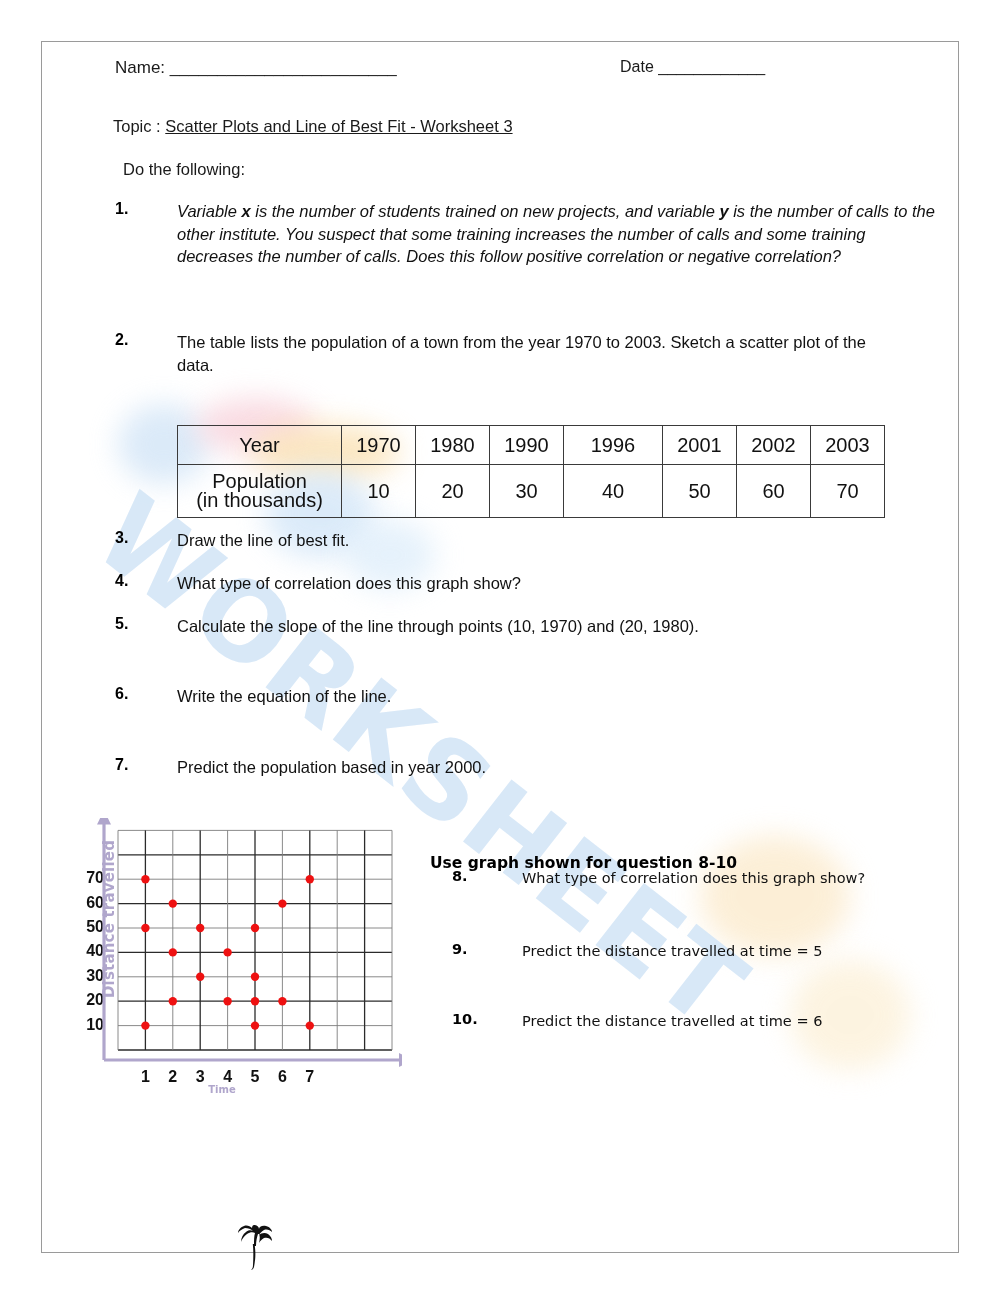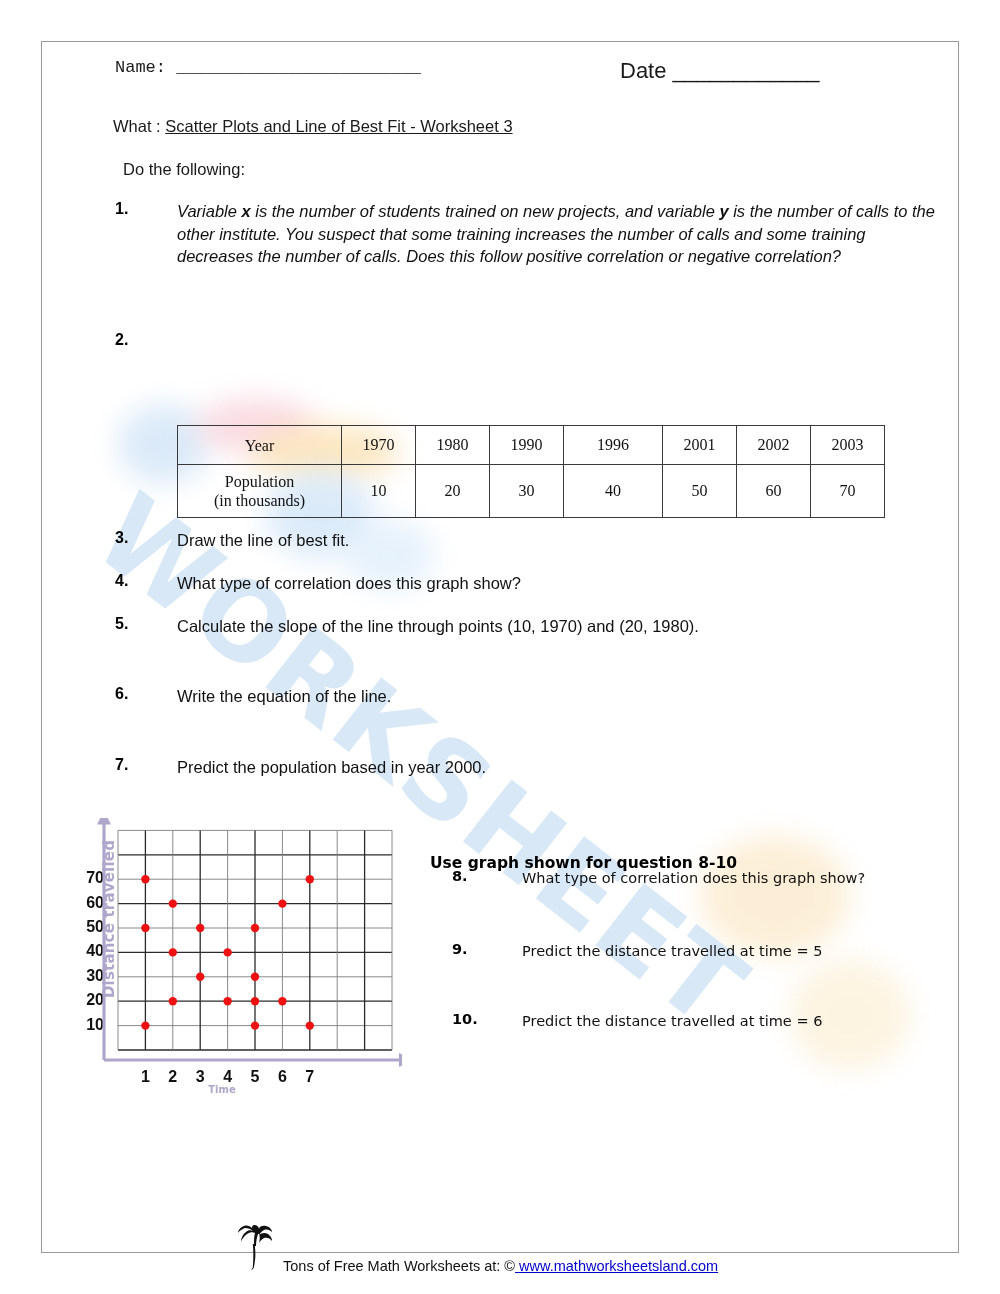--- a/index.html
+++ b/index.html
@@ -59,22 +59,22 @@
 
   .abs { position: absolute; }
 
   .cond {
     font-family: "Liberation Sans", sans-serif;
     font-size: 15.5px;
     color: #1a1a1a;
   }
 
   
-  #name-row { left: 115px; top: 58px; font-size: 17px; font-family: Liberation Mono, monospace; }
-  #date-row { left: 620px; top: 58px; font-size: 22px; }
+  #name-row { left: 115px; top: 58px; font-size: 17px; }
+  #date-row { left: 620px; top: 58px; font-size: 16px; }
   .fieldline { letter-spacing: 0px; }
 
   #topic-row { left: 113px; top: 117px; font-size: 16.5px; }
   #topic-value { text-decoration: underline; }
 
   #do-following { left: 123px; top: 160px; font-size: 16.5px; }
 
   
   .q { position: absolute; display: flex; }
   .q .num {
@@ -102,22 +102,22 @@
   #q5 { left: 115px; top: 615px; width: 800px; }
   #q6 { left: 115px; top: 685px; width: 700px; }
   #q7 { left: 115px; top: 756px; width: 700px; }
 
   
   #pop-table {
     position: absolute;
     left: 177px;
     top: 425px;
     border-collapse: collapse;
-    font-family: Liberation Serif, serif;
-    font-size: 16px;
+    font-family: Liberation Sans, sans-serif;
+    font-size: 20px;
     background: transparent;
   }
   #pop-table td {
     border: 1px solid #3a3a3a;
     text-align: center;
     vertical-align: middle;
     padding: 0;
     background: transparent;
     color: #111;
   }
@@ -235,33 +235,34 @@
   <div class="abs cond" id="name-row">
     <span>Name:</span>
     <span class="fieldline">________________________</span>
   </div>
   <div class="abs cond" id="date-row">
     <span>Date</span>
     <span class="fieldline">____________</span>
   </div>
 
   <div class="abs cond" id="topic-row">
-    <span>What :</span>
+    <span>Topic :</span>
     <span id="topic-value">Scatter Plots and Line of Best Fit - Worksheet 3</span>
   </div>
 
   <div class="abs cond" id="do-following">Do the following:</div>
 
   <div class="q" id="q1">
     <div class="num">1.</div>
     <div class="body" id="q1-body"><span>Variable </span><b>x</b><span> is the number of students trained on new projects, and variable </span><b>y</b><span> is the number of calls to the other institute. You suspect that some training increases the number of calls and some training decreases the number of calls. Does this follow positive correlation or negative correlation?</span></div>
   </div>
 
   <div class="q" id="q2">
     <div class="num">2.</div>
+    <div class="body">The table lists the population of a town from the year 1970 to 2003. Sketch a scatter plot of the data.</div>
   </div>
 
   <table id="pop-table">
     <tbody>
         <tr class="head">
       <td class="label">Year</td>
       <td class="yr">1970</td>
       <td class="yr">1980</td>
       <td class="yr">1990</td>
       <td class="yrw">1996</td>
@@ -389,18 +390,15 @@
     <div class="body">Predict the distance travelled at time = 6</div>
   </div>
 
   <div id="footer">
     <svg id="palm-icon" viewBox="0 0 44 62">
       <g fill="#111">
         <path d="M21 13 C24 13 26 15 26 17 C26 15 29 13 33 14 C37 15 39 18 39 20 C37 18 34 17 31 18 C29 19 27 21 26 23 C28 21 32 20 35 22 C38 24 39 27 39 29 C37 26 34 25 31 26 C29 27 27 29 26 31 C27 27 27 24 26 22 L25 22 C24 25 23 29 23 34 L21 34 C21 28 21 24 22 21 C20 20 17 20 14 22 C11 24 9 27 8 30 C8 26 10 22 13 20 C15 18 18 18 20 19 C18 17 15 16 12 16 C9 17 6 19 5 21 C5 18 8 15 11 14 C14 13 17 14 19 16 C19 14 20 13 21 13 Z"></path>
         <path d="M21.5 32 C22.5 38 23 45 21 55 C20.5 57 19 58 18 58 C19.5 57 20 55 20 53 C20.5 45 20.5 38 19.8 32 Z"></path>
       </g>
     </svg>
-    <div id="footer-text">
-      <span>Tons of Free Math Worksheets at: ©</span><span id="footer-link"> www.mathworksheetsland.com</span>
-    </div>
   </div>
 
 </div>
 
 </body></html>

